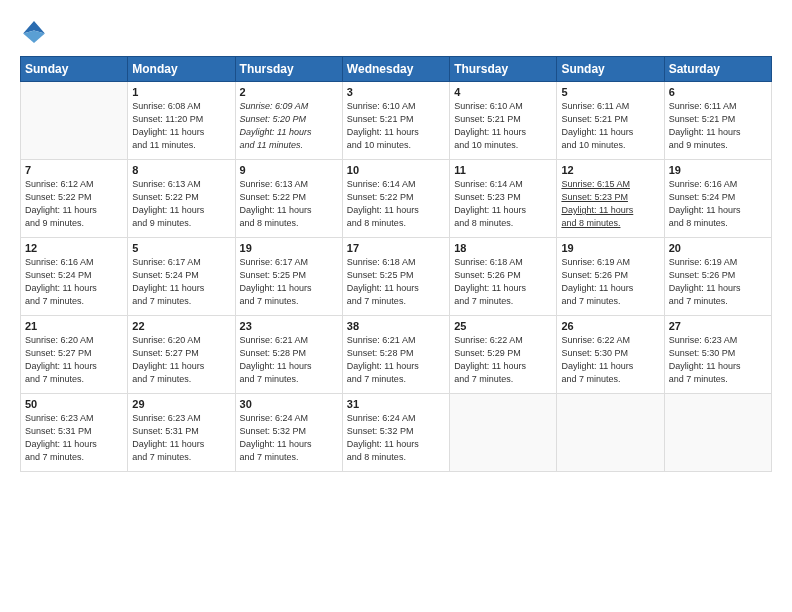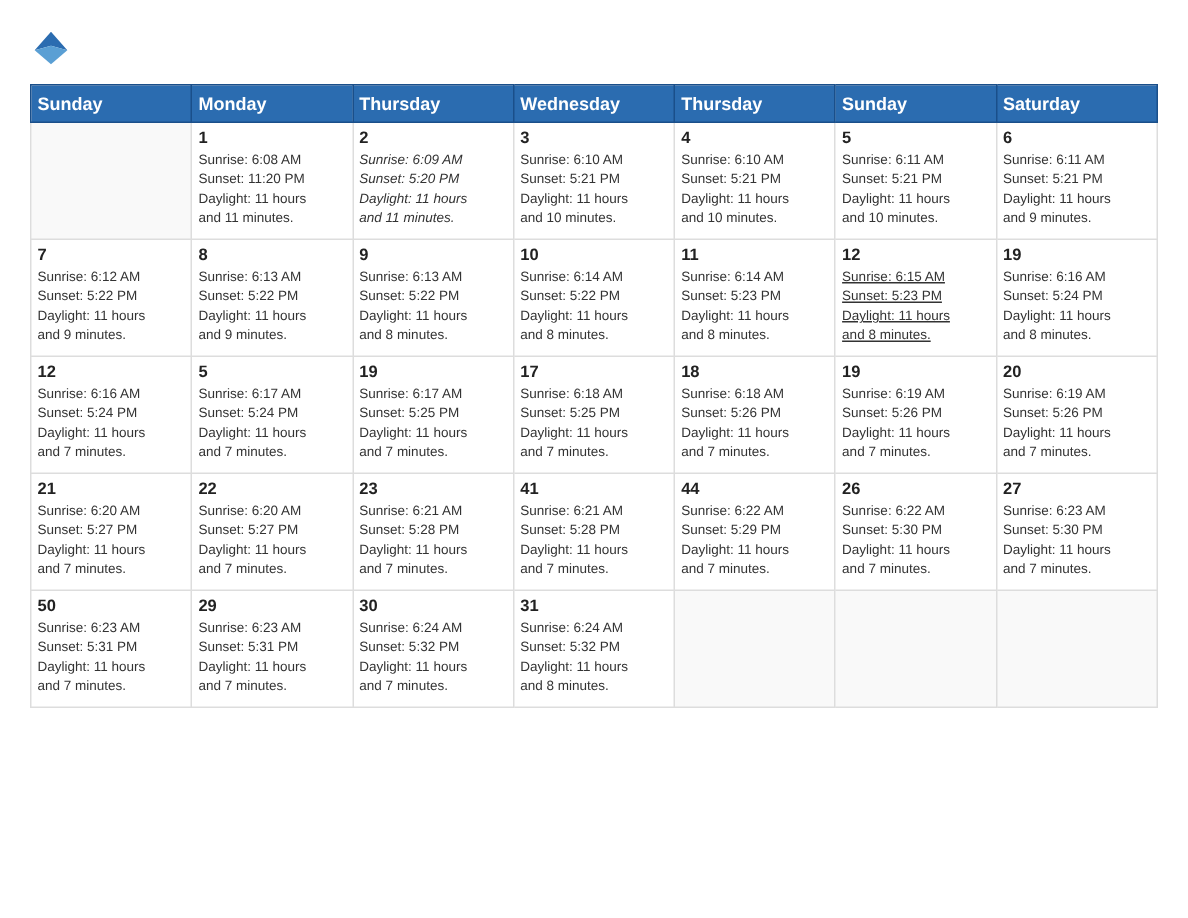--- a/index.html
+++ b/index.html
@@ -299,28 +299,28 @@
 and 7 minutes.</div>
           </td>
           <td>
             <span class="day-num">23</span>
             <div class="day-info" style="white-space: pre-line;">Sunrise: 6:21 AM
 Sunset: 5:28 PM
 Daylight: 11 hours
 and 7 minutes.</div>
           </td>
           <td>
-            <span class="day-num">41</span>
+            <span class="day-num">38</span>
             <div class="day-info" style="white-space: pre-line;">Sunrise: 6:21 AM
 Sunset: 5:28 PM
 Daylight: 11 hours
 and 7 minutes.</div>
           </td>
           <td>
-            <span class="day-num">44</span>
+            <span class="day-num">25</span>
             <div class="day-info" style="white-space: pre-line;">Sunrise: 6:22 AM
 Sunset: 5:29 PM
 Daylight: 11 hours
 and 7 minutes.</div>
           </td>
           <td>
             <span class="day-num">26</span>
             <div class="day-info" style="white-space: pre-line;">Sunrise: 6:22 AM
 Sunset: 5:30 PM
 Daylight: 11 hours

